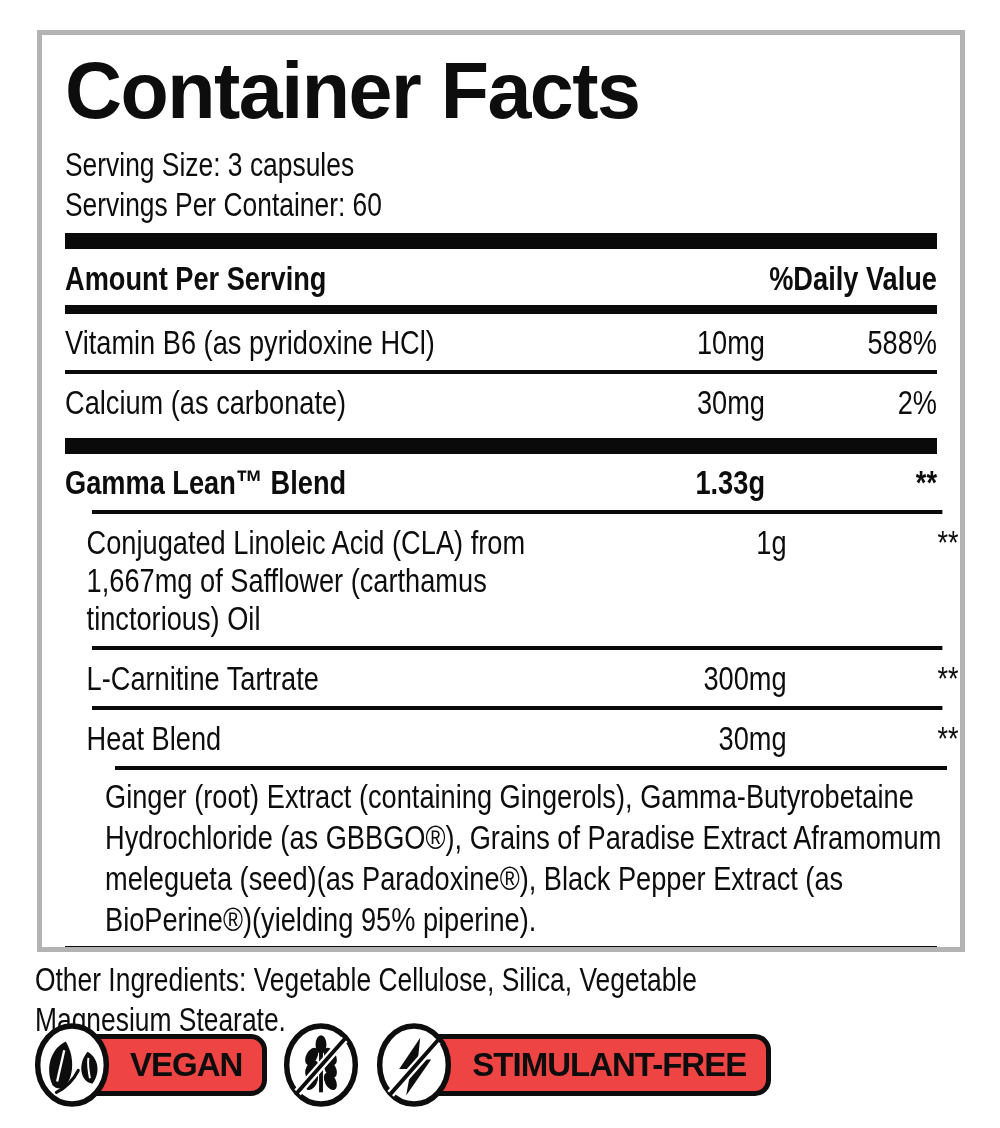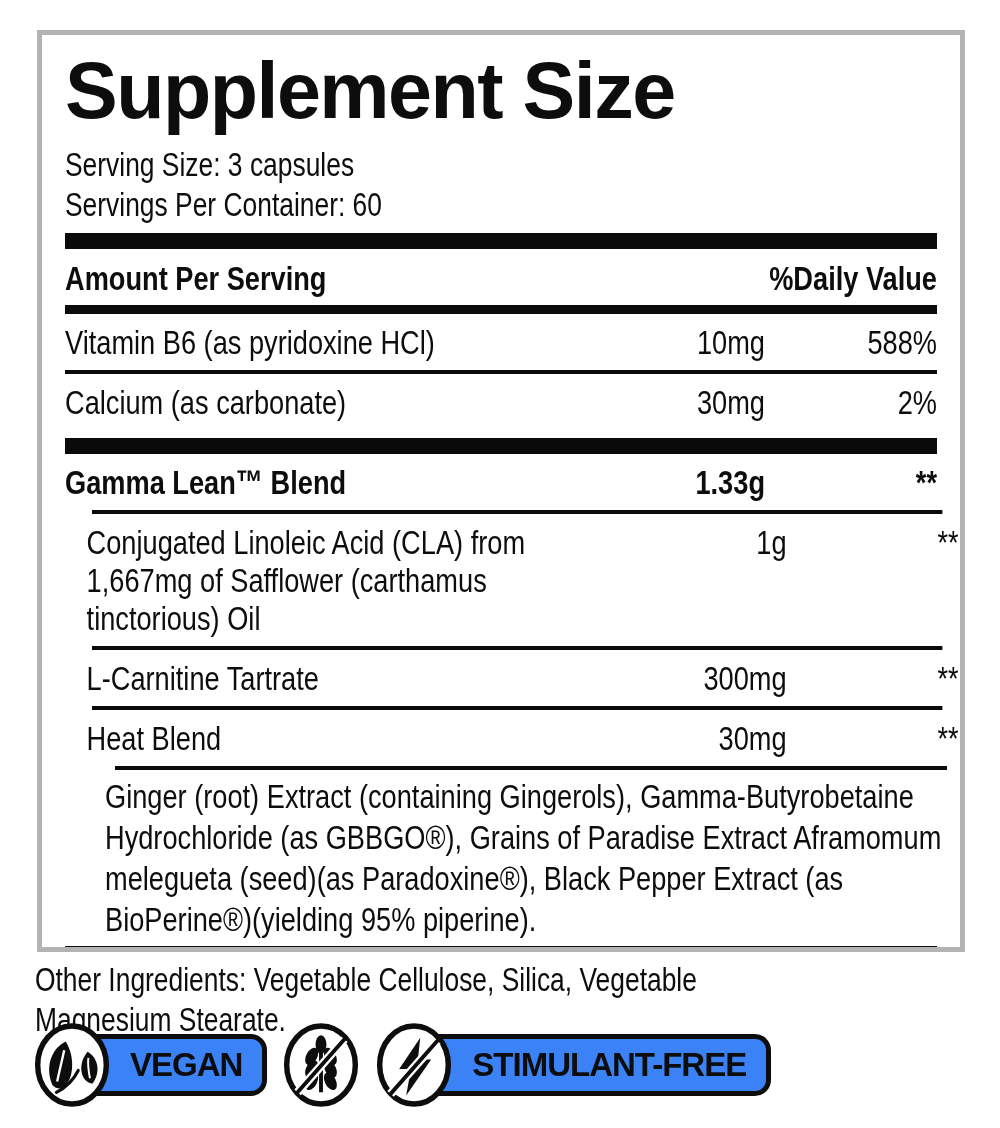--- a/index.html
+++ b/index.html
@@ -41,32 +41,32 @@
   .row.sub{padding-left:27px;}
   .blend-details{margin:6px 0;padding-left:50px;font-size:34px;line-height:41px;}
   
   .other{position:absolute;left:35px;top:960px;width:932px;font-size:33px;line-height:40px;}
   .badges{position:absolute;left:33px;top:1022px;display:flex;gap:15px;align-items:center;}
   .badge{display:flex;align-items:center;height:86px;}
   .badge-circle{width:78px;height:86px;position:relative;z-index:2;flex:0 0 auto;}
   .badge-circle svg{width:100%;height:100%;display:block;}
   .badge-pill{
     margin-left:-42px;height:62px;box-sizing:border-box;border:5px solid #0d0d0d;
-    border-radius:16px;background:#3b82f6;display:flex;align-items:center;
+    border-radius:16px;background:#ef4444;display:flex;align-items:center;
     padding:0 20px 0 56px;
   }
   .badge-label{font-size:33px;font-weight:bold;letter-spacing:-1px;white-space:nowrap;}
 </style>
 </head>
 <body>
 
 <div>
 
   <section class="facts-box">
-    <h1 class="title">Supplement Size</h1>
+    <h1 class="title">Container Facts</h1>
 
     <div class="serving first sq">Serving Size: 3 capsules</div>
     <div class="serving sq">Servings Per Container: 60</div>
 
     <div class="bar bar-16 sq"></div>
 
     <div class="hdr sq">
       <span>Amount Per Serving</span>
       <span>%Daily Value</span>
     </div>

